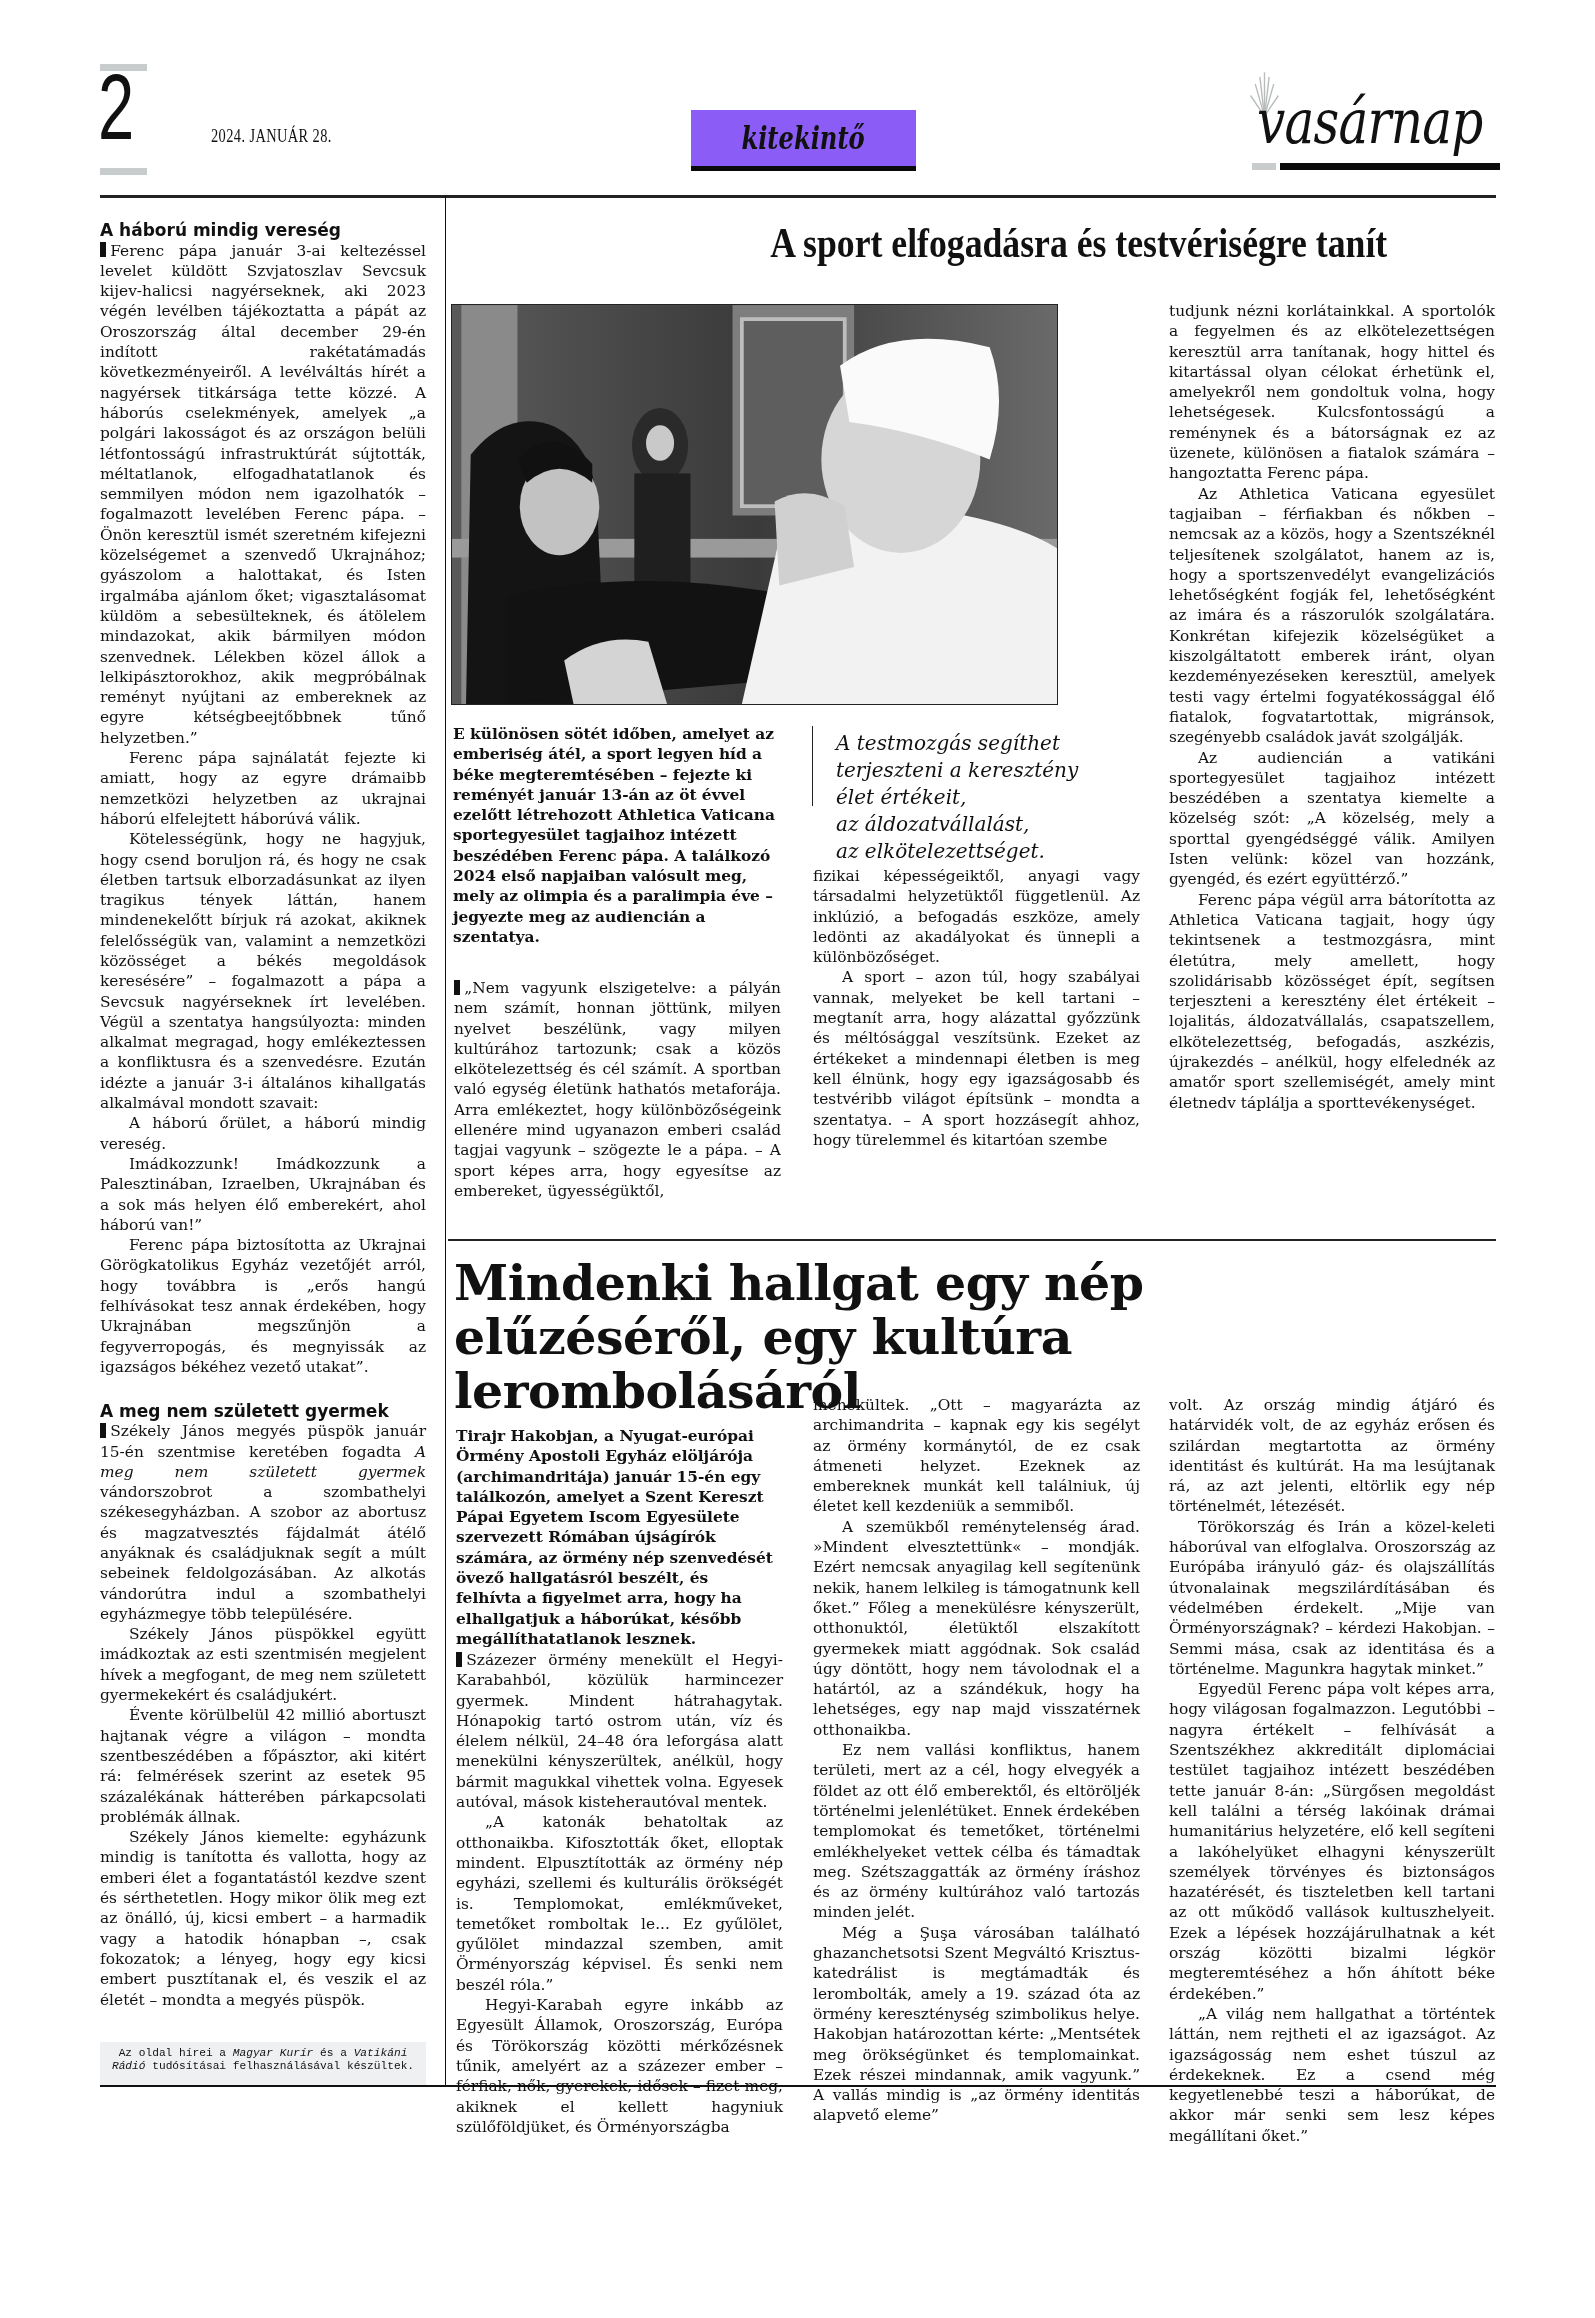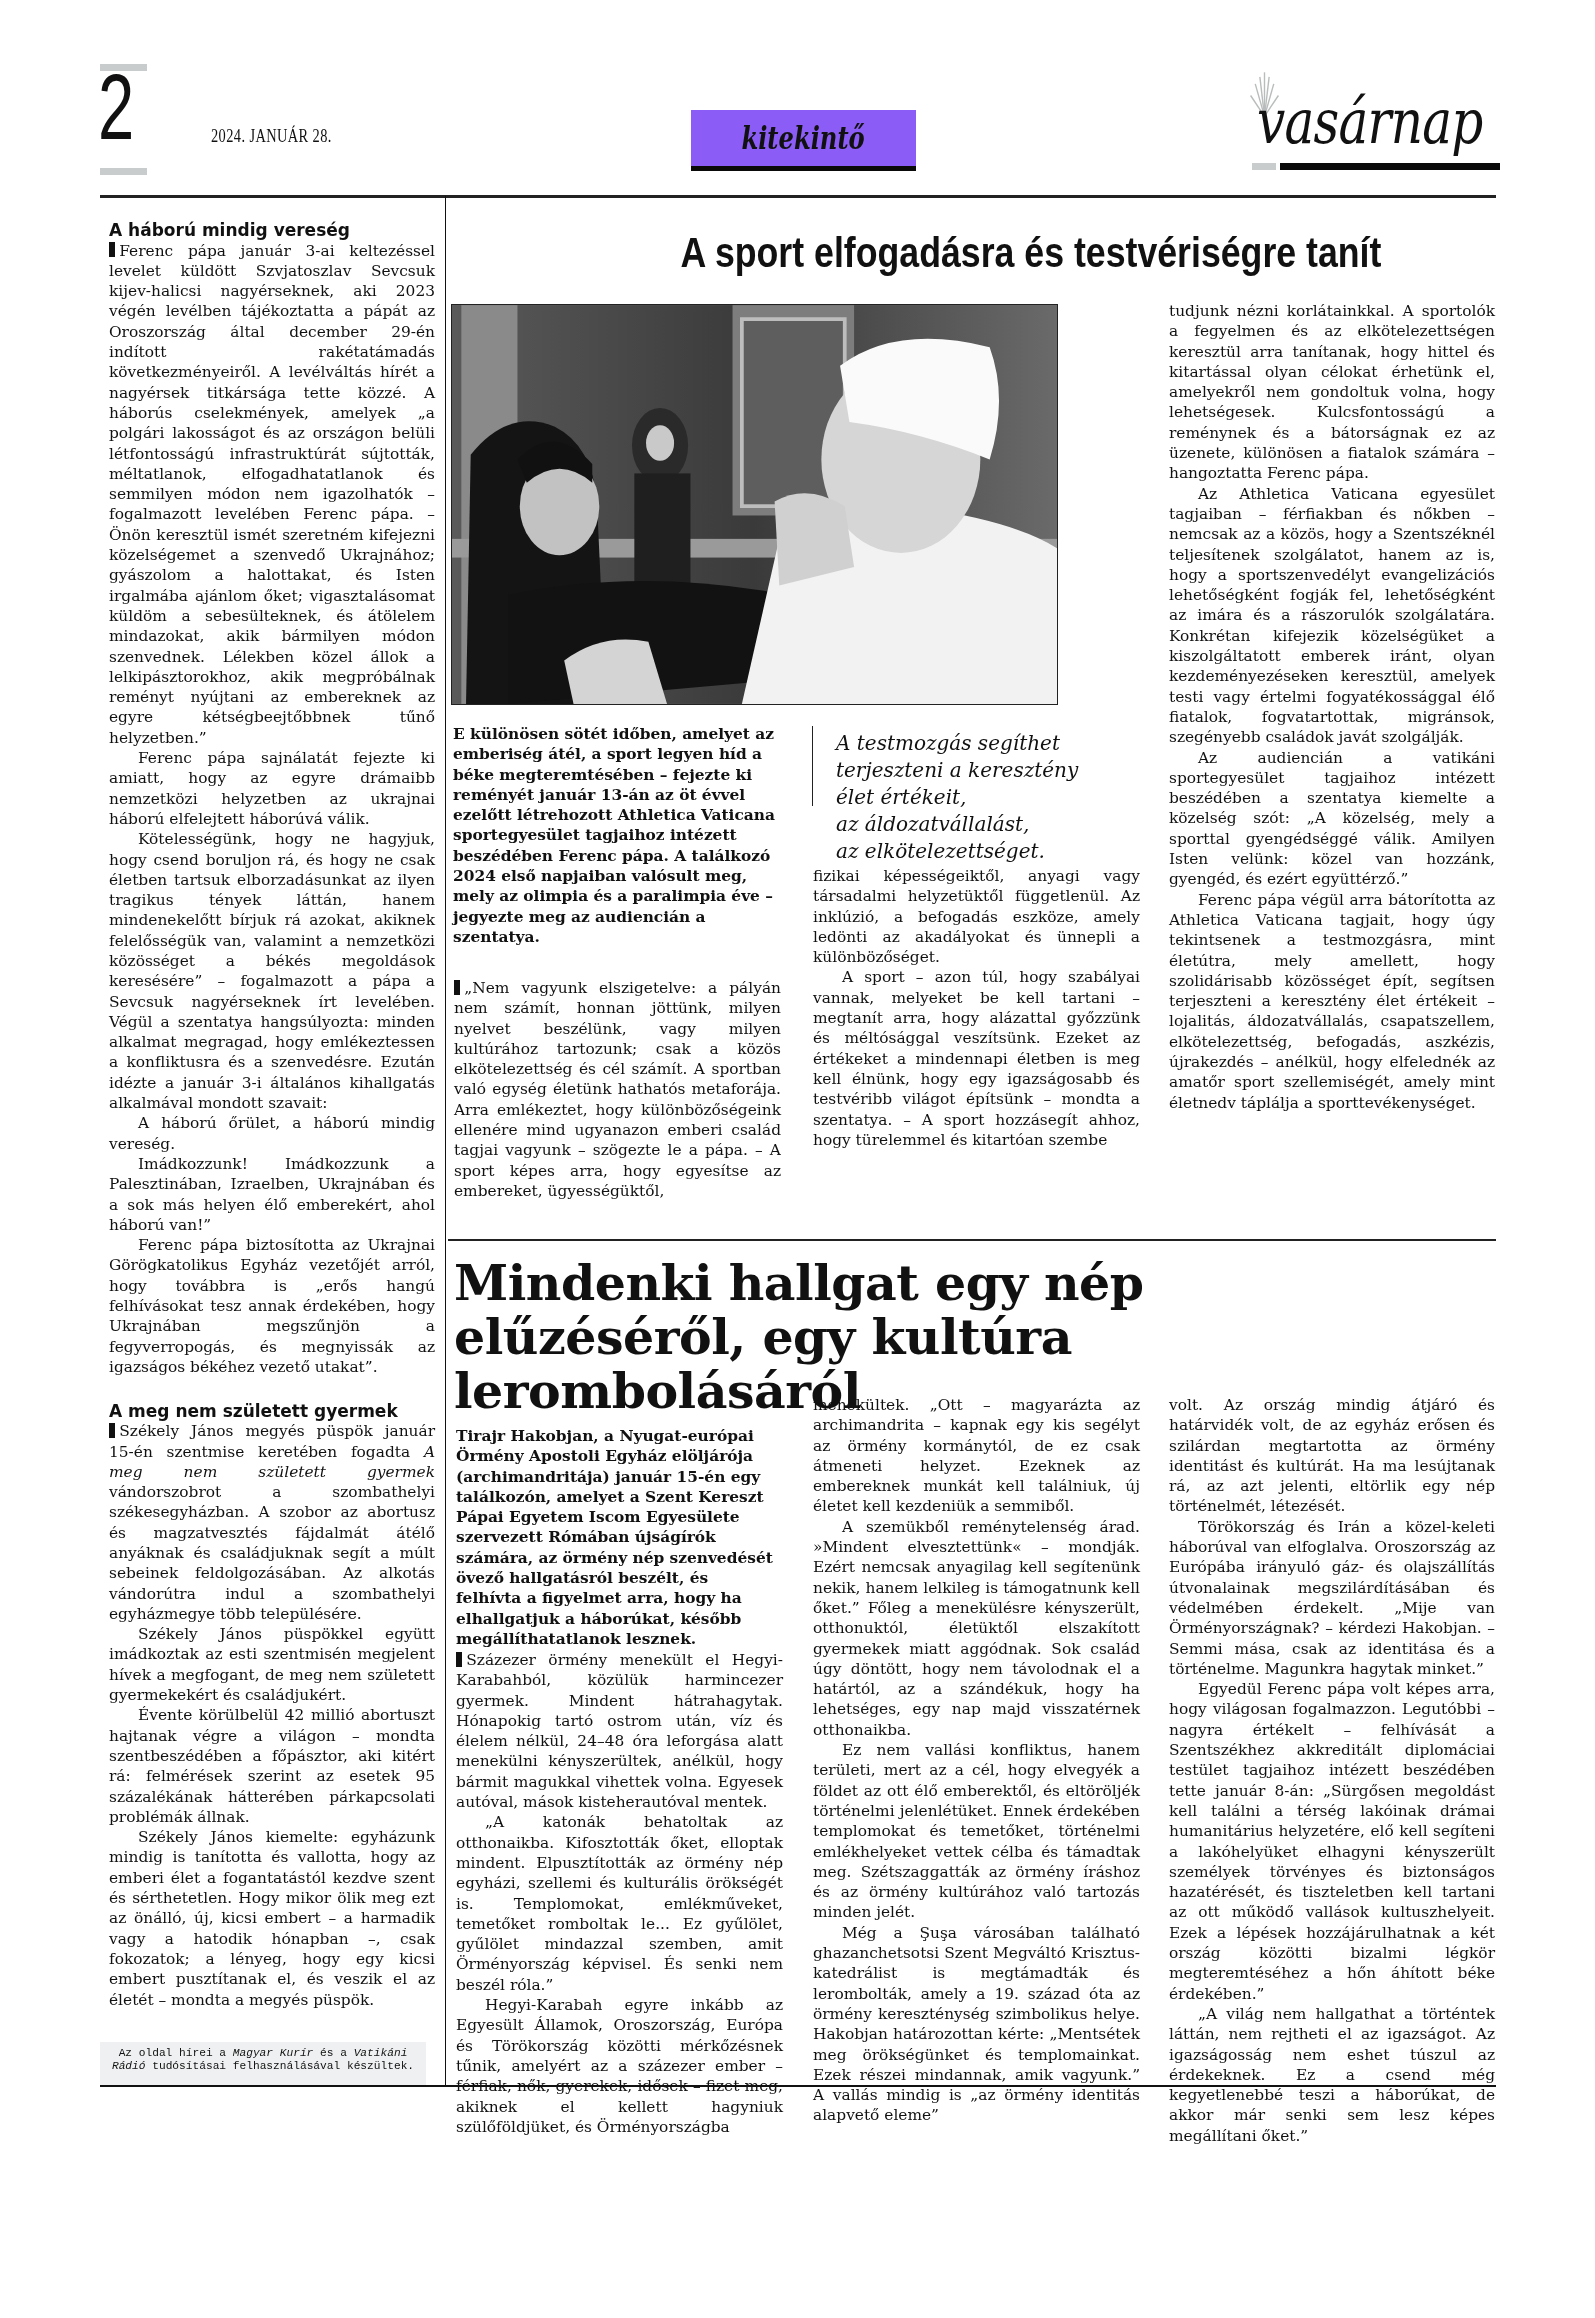--- a/index.html
+++ b/index.html
@@ -21,21 +21,21 @@
   .rule-bottom { left:100px; top:2085px; width:1396px; height:1.9px; background:#111; }
   .rule-mid { left:448px; top:1239px; width:1048px; height:1.9px; background:#222; }
 
   
   .col { font-family:"DejaVu Serif", serif; font-size:15.4px; line-height:20.3px; text-align:justify; hyphens:manual; }
   .col p { margin:0; text-indent:0; }
   .col p.ind { text-indent:29px; }
   .lead { font-weight:bold; text-align:left; font-size:15.4px; line-height:20.3px; }
   .subhead { font-family:"DejaVu Sans", sans-serif; font-weight:bold; font-size:17px; line-height:20.6px; margin:0; }
   .sq { display:inline-block; width:5.6px; height:15px; background:#111; margin-right:4.7px; vertical-align:-1.9px; }
-  .headline1 { left:537px; top:224px; width:958px; text-align:left; font-family:Liberation Sans, sans-serif; font-weight:bold; font-size:43px; line-height:56px; white-space:nowrap; }
+  .headline1 { left:537px; top:215px; width:958px; text-align:center; font-family:Liberation Serif, serif; font-weight:bold; font-size:43px; line-height:56px; white-space:nowrap; }
   .headline1 span { display:inline-block; transform:scaleX(0.83); transform-origin:right center; }
   .headline2 { left:454px; top:1256px; width:841px; font-family:"DejaVu Serif", serif; font-weight:bold; font-size:49px; line-height:54px; letter-spacing:-0.5px; }
   .photo { left:451px; top:304px; width:605px; height:399px; border:1.4px solid #222; overflow:hidden; background:#777; }
   .pullquote { left:812px; top:726px; width:318px; height:80px; }
   .pq-line { position:absolute; left:0; top:0; width:1.4px; height:80px; background:#222; }
   .pq-text { position:absolute; left:24px; top:3.7px; font-family:"DejaVu Serif", serif; font-style:italic; font-size:20px; line-height:27px; white-space:nowrap; }
   .credit { left:100px; top:2042px; width:326px; height:43px; background:#eff0f1; text-align:center; font-family:Liberation Mono, monospace; font-size:11.2px; line-height:13px; padding-top:4.7px; box-sizing:border-box; }
   .credit i { font-style:italic; }
 </style>
 </head>
@@ -65,21 +65,21 @@
   <div class="logo-text">vasárnap</div>
   <div class="logo-bar-grey"></div>
   <div class="logo-bar"></div>
 </div>
 
 <div class="abs rule-top"></div>
 <div class="abs vrule-left"></div>
 <div class="abs rule-bottom"></div>
 <div class="abs rule-mid"></div>
 
-<div class="abs col" style="left:109px; top:220px; width:326px;">
+<div class="abs col" style="left:100px; top:220px; width:326px;">
   <h3 class="subhead">A háború mindig vereség</h3>
   <p><span class="sq"></span><span>Ferenc pápa január 3-ai keltezéssel levelet küldött Szvjatoszlav Sevcsuk kijev-halicsi nagyérseknek, aki 2023 végén levélben tájékoztatta a pápát az Oroszország által december 29-én indított rakétatámadás következményeiről. A levélváltás hírét a nagyérsek titkársága tette közzé. A háborús cselekmények, amelyek „a polgári lakosságot és az országon belüli létfontosságú infrastruktúrát sújtották, méltatlanok, elfogadhatatlanok és semmilyen módon nem igazolhatók – fogalmazott levelében Ferenc pápa. – Önön keresztül ismét szeretném kifejezni közelségemet a szenvedő Ukrajnához; gyászolom a halottakat, és Isten irgalmába ajánlom őket; vigasztalásomat küldöm a sebesülteknek, és átölelem mindazokat, akik bármilyen módon szenvednek. Lélekben közel állok a lelkipásztorokhoz, akik megpróbálnak reményt nyújtani az embereknek az egyre kétségbeejtőbbnek tűnő helyzetben.”</span></p>
   <p class="ind">Ferenc pápa sajnálatát fejezte ki amiatt, hogy az egyre drámaibb nemzetközi helyzetben az ukrajnai háború elfelejtett háborúvá válik.</p>
   <p class="ind">Kötelességünk, hogy ne hagyjuk, hogy csend boruljon rá, és hogy ne csak életben tartsuk elborzadásunkat az ilyen tragikus tények láttán, hanem mindenekelőtt bírjuk rá azokat, akiknek felelősségük van, valamint a nemzetközi közösséget a békés megoldások keresésére” – fogalmazott a pápa a Sevcsuk nagyérseknek írt levelében. Végül a szentatya hangsúlyozta: minden alkalmat megragad, hogy emlékeztessen a konfliktusra és a szenvedésre. Ezután idézte a január 3-i általános kihallgatás alkalmával mondott szavait:</p>
   <p class="ind">A háború őrület, a háború mindig vereség.</p>
   <p class="ind">Imádkozzunk! Imádkozzunk a Palesztinában, Izraelben, Ukrajnában és a sok más helyen élő emberekért, ahol háború van!”</p>
   <p class="ind">Ferenc pápa biztosította az Ukrajnai Görögkatolikus Egyház vezetőjét arról, hogy továbbra is „erős hangú felhívásokat tesz annak érdekében, hogy Ukrajnában megszűnjön a fegyverropogás, és megnyissák az igazságos békéhez vezető utakat”.</p>
   <div style="height:23.4px"></div>
   <h3 class="subhead">A meg nem született gyermek</h3>
   <p><span class="sq"></span><span>Székely János megyés püspök január 15-én szentmise keretében fogadta</span> <i>A meg nem született gyermek</i> <span>vándorszobrot a szombathelyi székesegyházban. A szobor az abortusz és magzatvesztés fájdalmát átélő anyáknak és családjuknak segít a múlt sebeinek feldolgozásában. Az alkotás vándorútra indul a szombathelyi egyházmegye több településére.</span></p>

